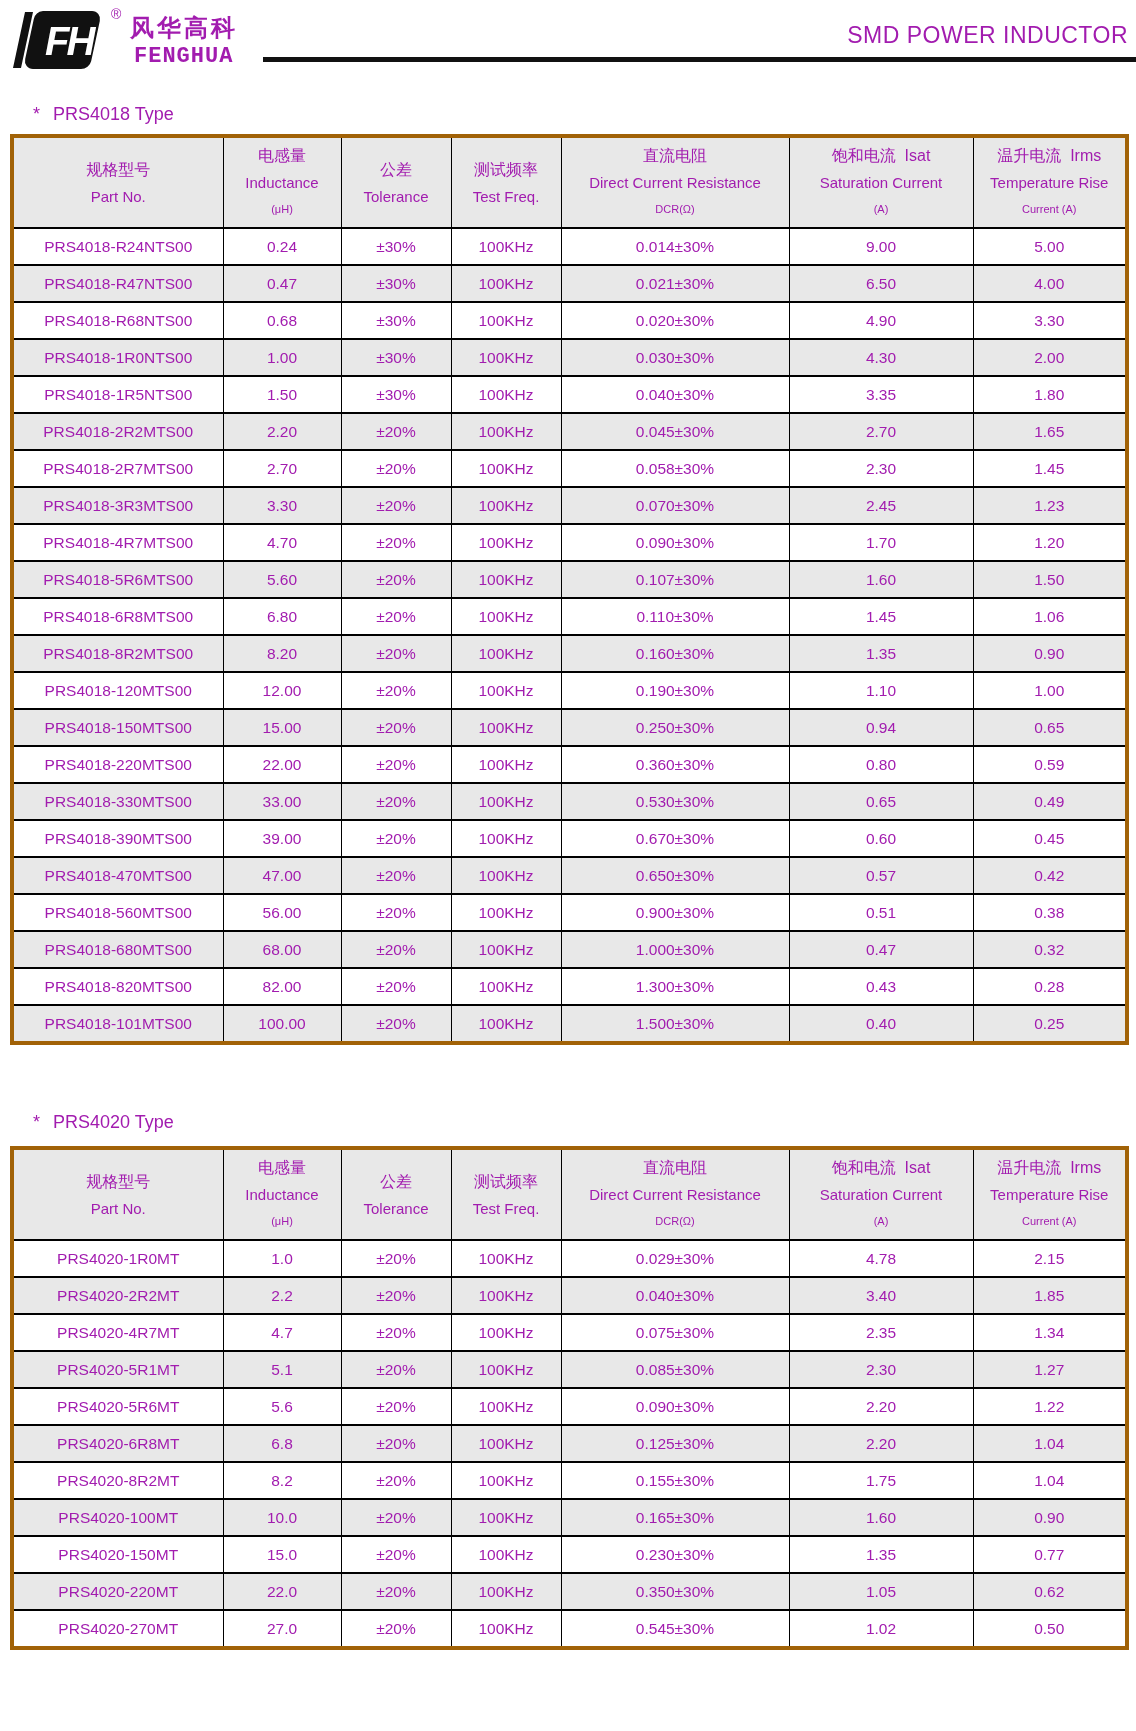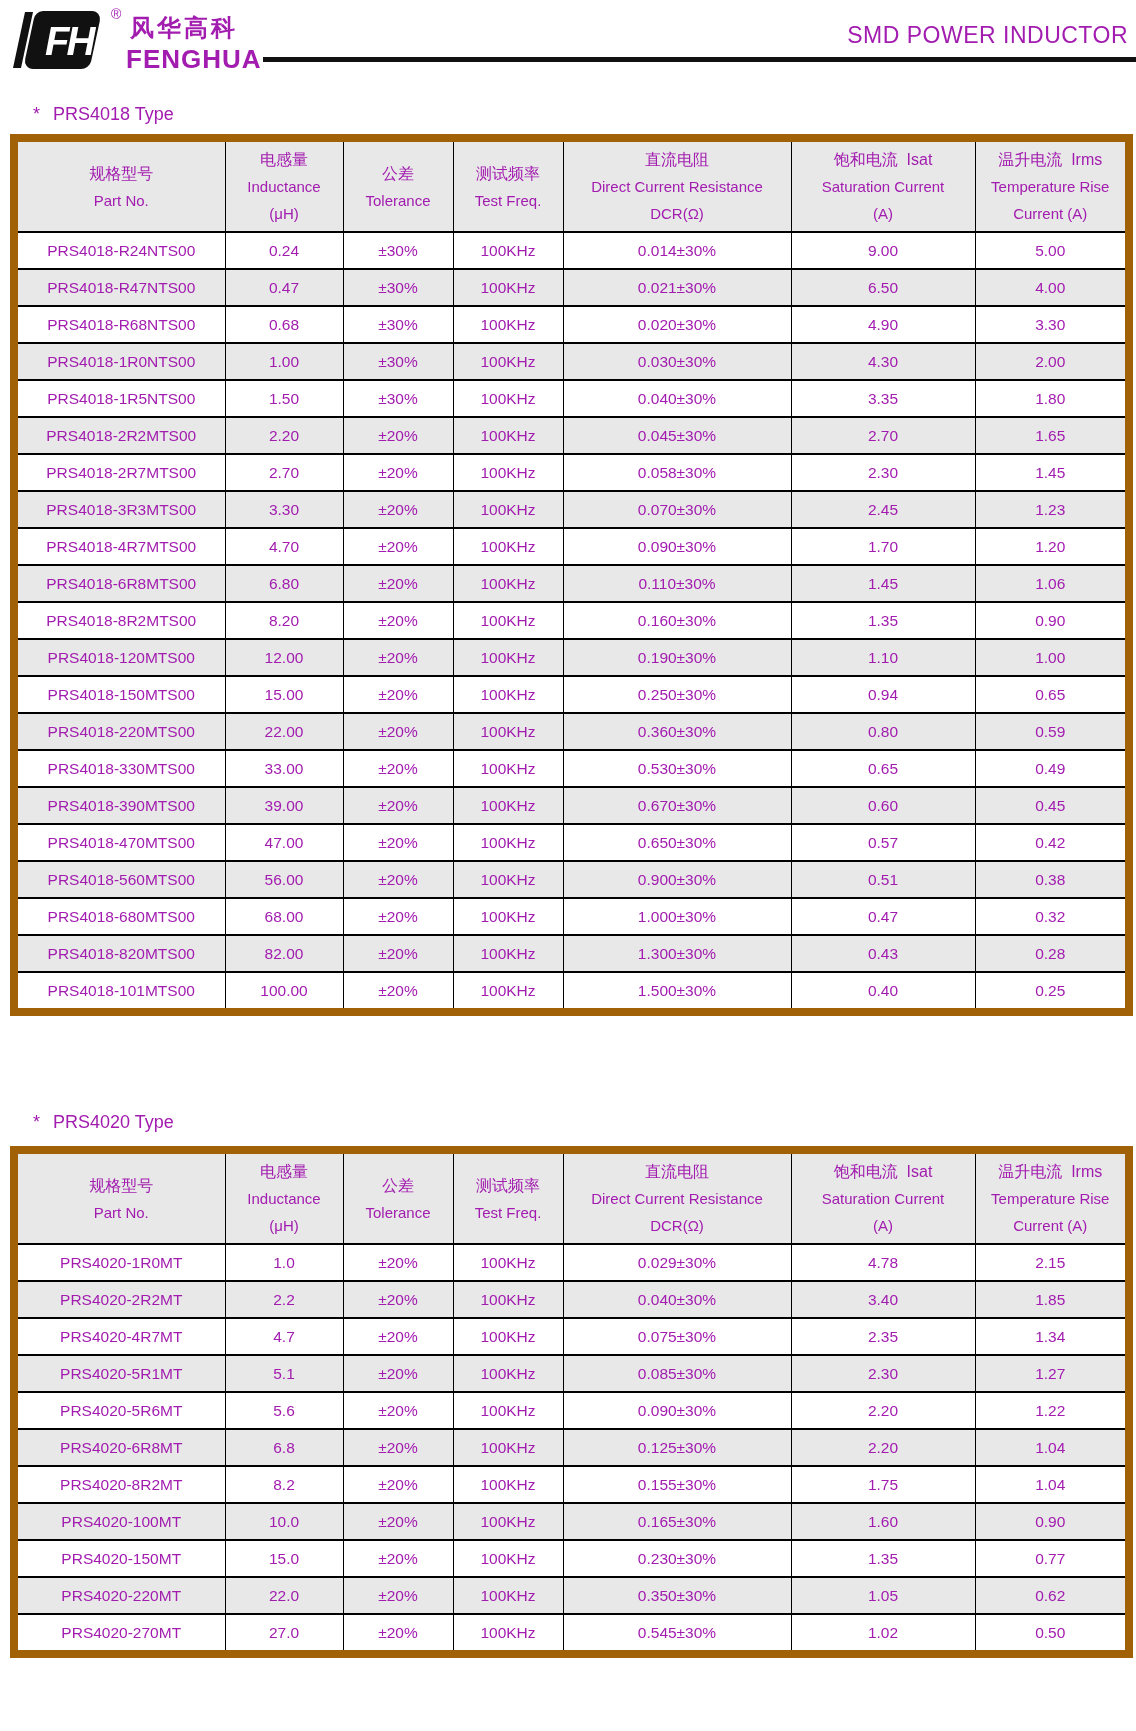--- a/index.html
+++ b/index.html
@@ -7,43 +7,43 @@
     position:relative; width:1136px; height:1731px; background:#ffffff;
     font-family:"Liberation Sans", sans-serif; color:#a21caf;
     overflow:hidden;
   }
 
   
   .logo-wrap { position:absolute; left:12px; top:6px; width:260px; height:64px; }
   .logo-svg { position:absolute; left:0; top:4px; }
   .reg-mark { position:absolute; left:99px; top:0px; font-size:14px; }
   .logo-cn { position:absolute; left:118px; top:6px; font-size:24px; font-weight:bold; letter-spacing:3px; white-space:nowrap; }
-  .logo-en { position:absolute; left:114px; top:38px; font-size:26px; font-weight:bold; letter-spacing:1px; white-space:nowrap; }
+  .logo-en { position:absolute; left:122px; top:38px; font-size:22px; font-weight:bold; letter-spacing:1px; white-space:nowrap;font-family:Liberation Mono, monospace; }
   .doc-title { position:absolute; right:8px; top:22px; font-size:23px; font-weight:normal; letter-spacing:0.5px; white-space:nowrap; }
   .head-rule { position:absolute; left:263px; right:0; top:57px; height:5px; background:#111; }
 
   
   .sec-head { position:absolute; left:33px; font-size:18px; display:flex; align-items:baseline; white-space:nowrap; }
   .sec-head .star { margin-right:13px; }
   .sec-head-1 { top:104px; }
   .sec-head-2 { top:1112px; }
 
   
-  .spec-table { position:absolute; left:10px; border-collapse:collapse; table-layout:fixed; width:1115px; background:#fff; border:8px solid #a16207; }
+  .spec-table { position:absolute; left:10px; border-collapse:collapse; table-layout:fixed; width:1115px; background:#fff; border:4px solid #a16207; }
   .spec-table-1 { top:134px; }
   .spec-table-2 { top:1146px; }
 
   .spec-table th {
     border:1px solid #000; border-bottom:2px solid #000;
     background:#e8e8e8; font-weight:normal; height:85px;
     padding:2px 2px; vertical-align:middle; text-align:center;
   }
   .th-zh { font-size:16px; line-height:27px; white-space:pre-wrap; }
   .th-en { font-size:15px; line-height:27px; white-space:pre-wrap; }
-  .th-unit { font-size:15px; line-height:27px; white-space:pre-wrap; }
+  .th-unit { font-size:11px; line-height:27px; white-space:pre-wrap; }
 
   .spec-table td {
     border-left:1px solid #000; border-right:1px solid #000;
     border-top:2px solid #000; border-bottom:2px solid #000;
     height:35px; text-align:center; vertical-align:middle;
     font-size:15.5px; padding:0 2px; white-space:nowrap;
   }
   .spec-table tbody tr:nth-child(even) td { background:#e8e8e8; }
 </style>
 </head>
@@ -192,20 +192,29 @@
         <tr>
           <td>PRS4018-4R7MTS00</td>
           <td>4.70</td>
           <td>±20%</td>
           <td>100KHz</td>
           <td>0.090±30%</td>
           <td>1.70</td>
           <td>1.20</td>
         </tr>
         <tr>
+          <td>PRS4018-5R6MTS00</td>
+          <td>5.60</td>
+          <td>±20%</td>
+          <td>100KHz</td>
+          <td>0.107±30%</td>
+          <td>1.60</td>
+          <td>1.50</td>
+        </tr>
+        <tr>
           <td>PRS4018-6R8MTS00</td>
           <td>6.80</td>
           <td>±20%</td>
           <td>100KHz</td>
           <td>0.110±30%</td>
           <td>1.45</td>
           <td>1.06</td>
         </tr>
         <tr>
           <td>PRS4018-8R2MTS00</td>

